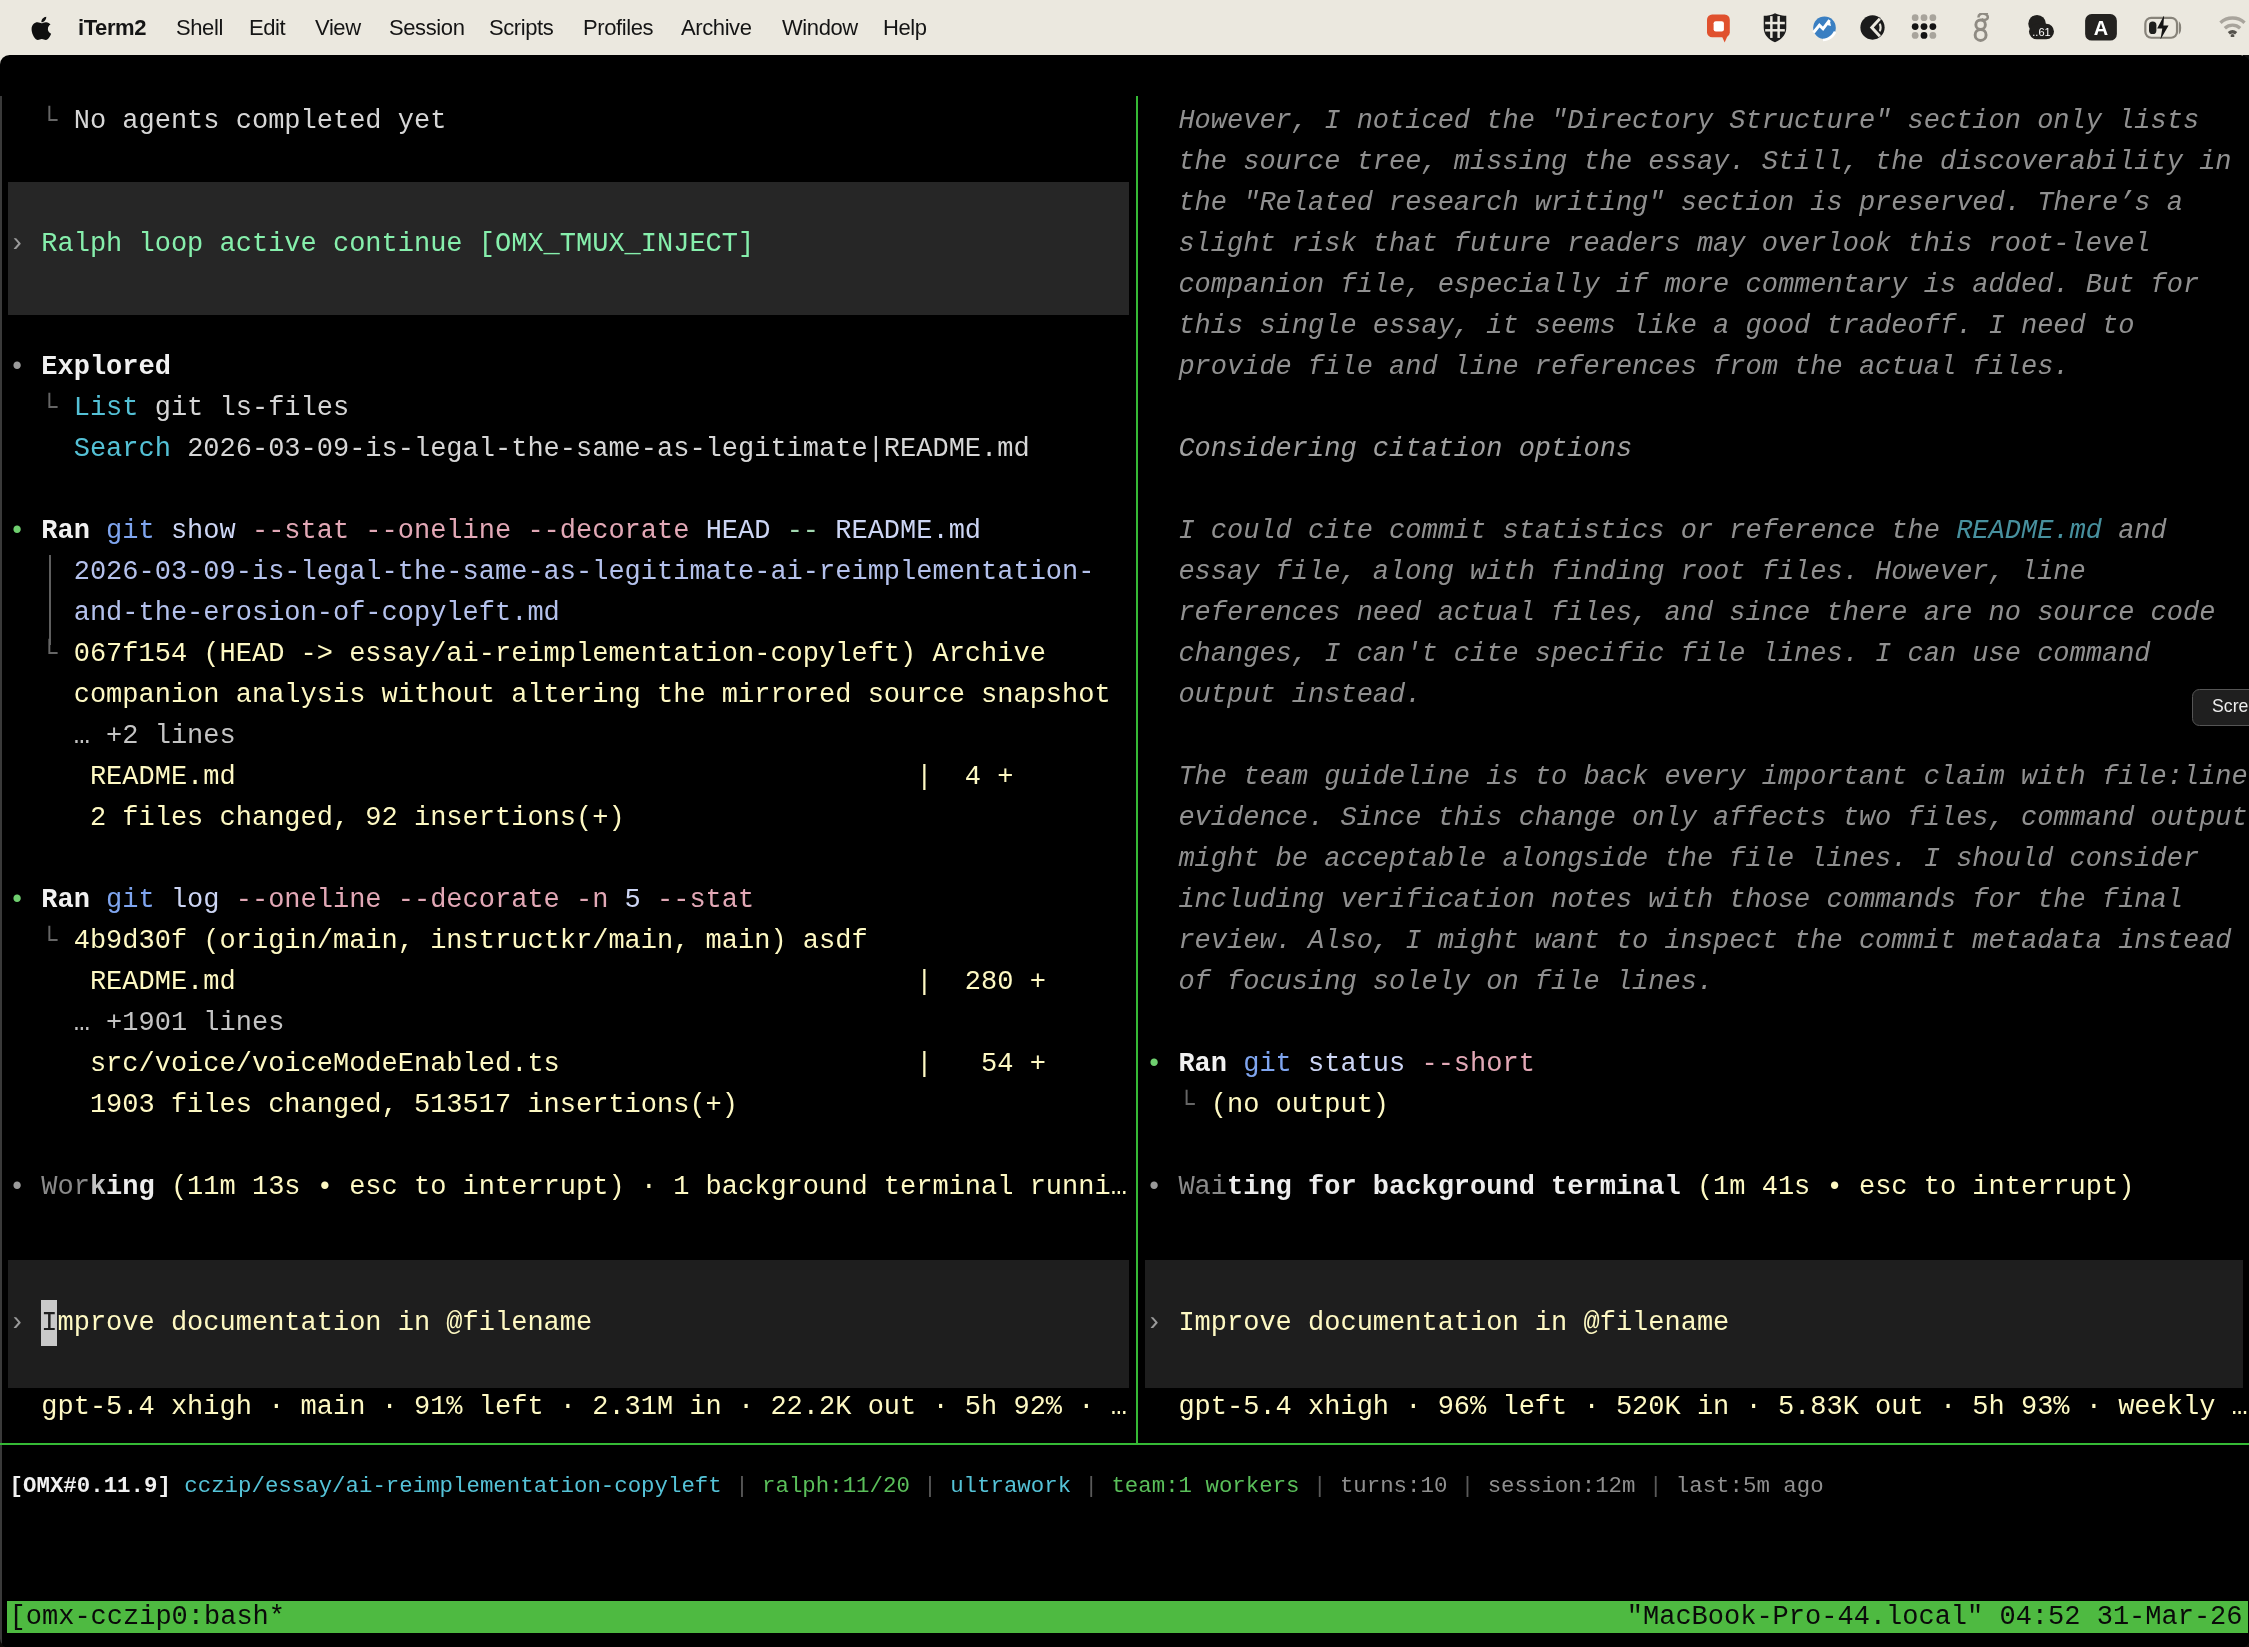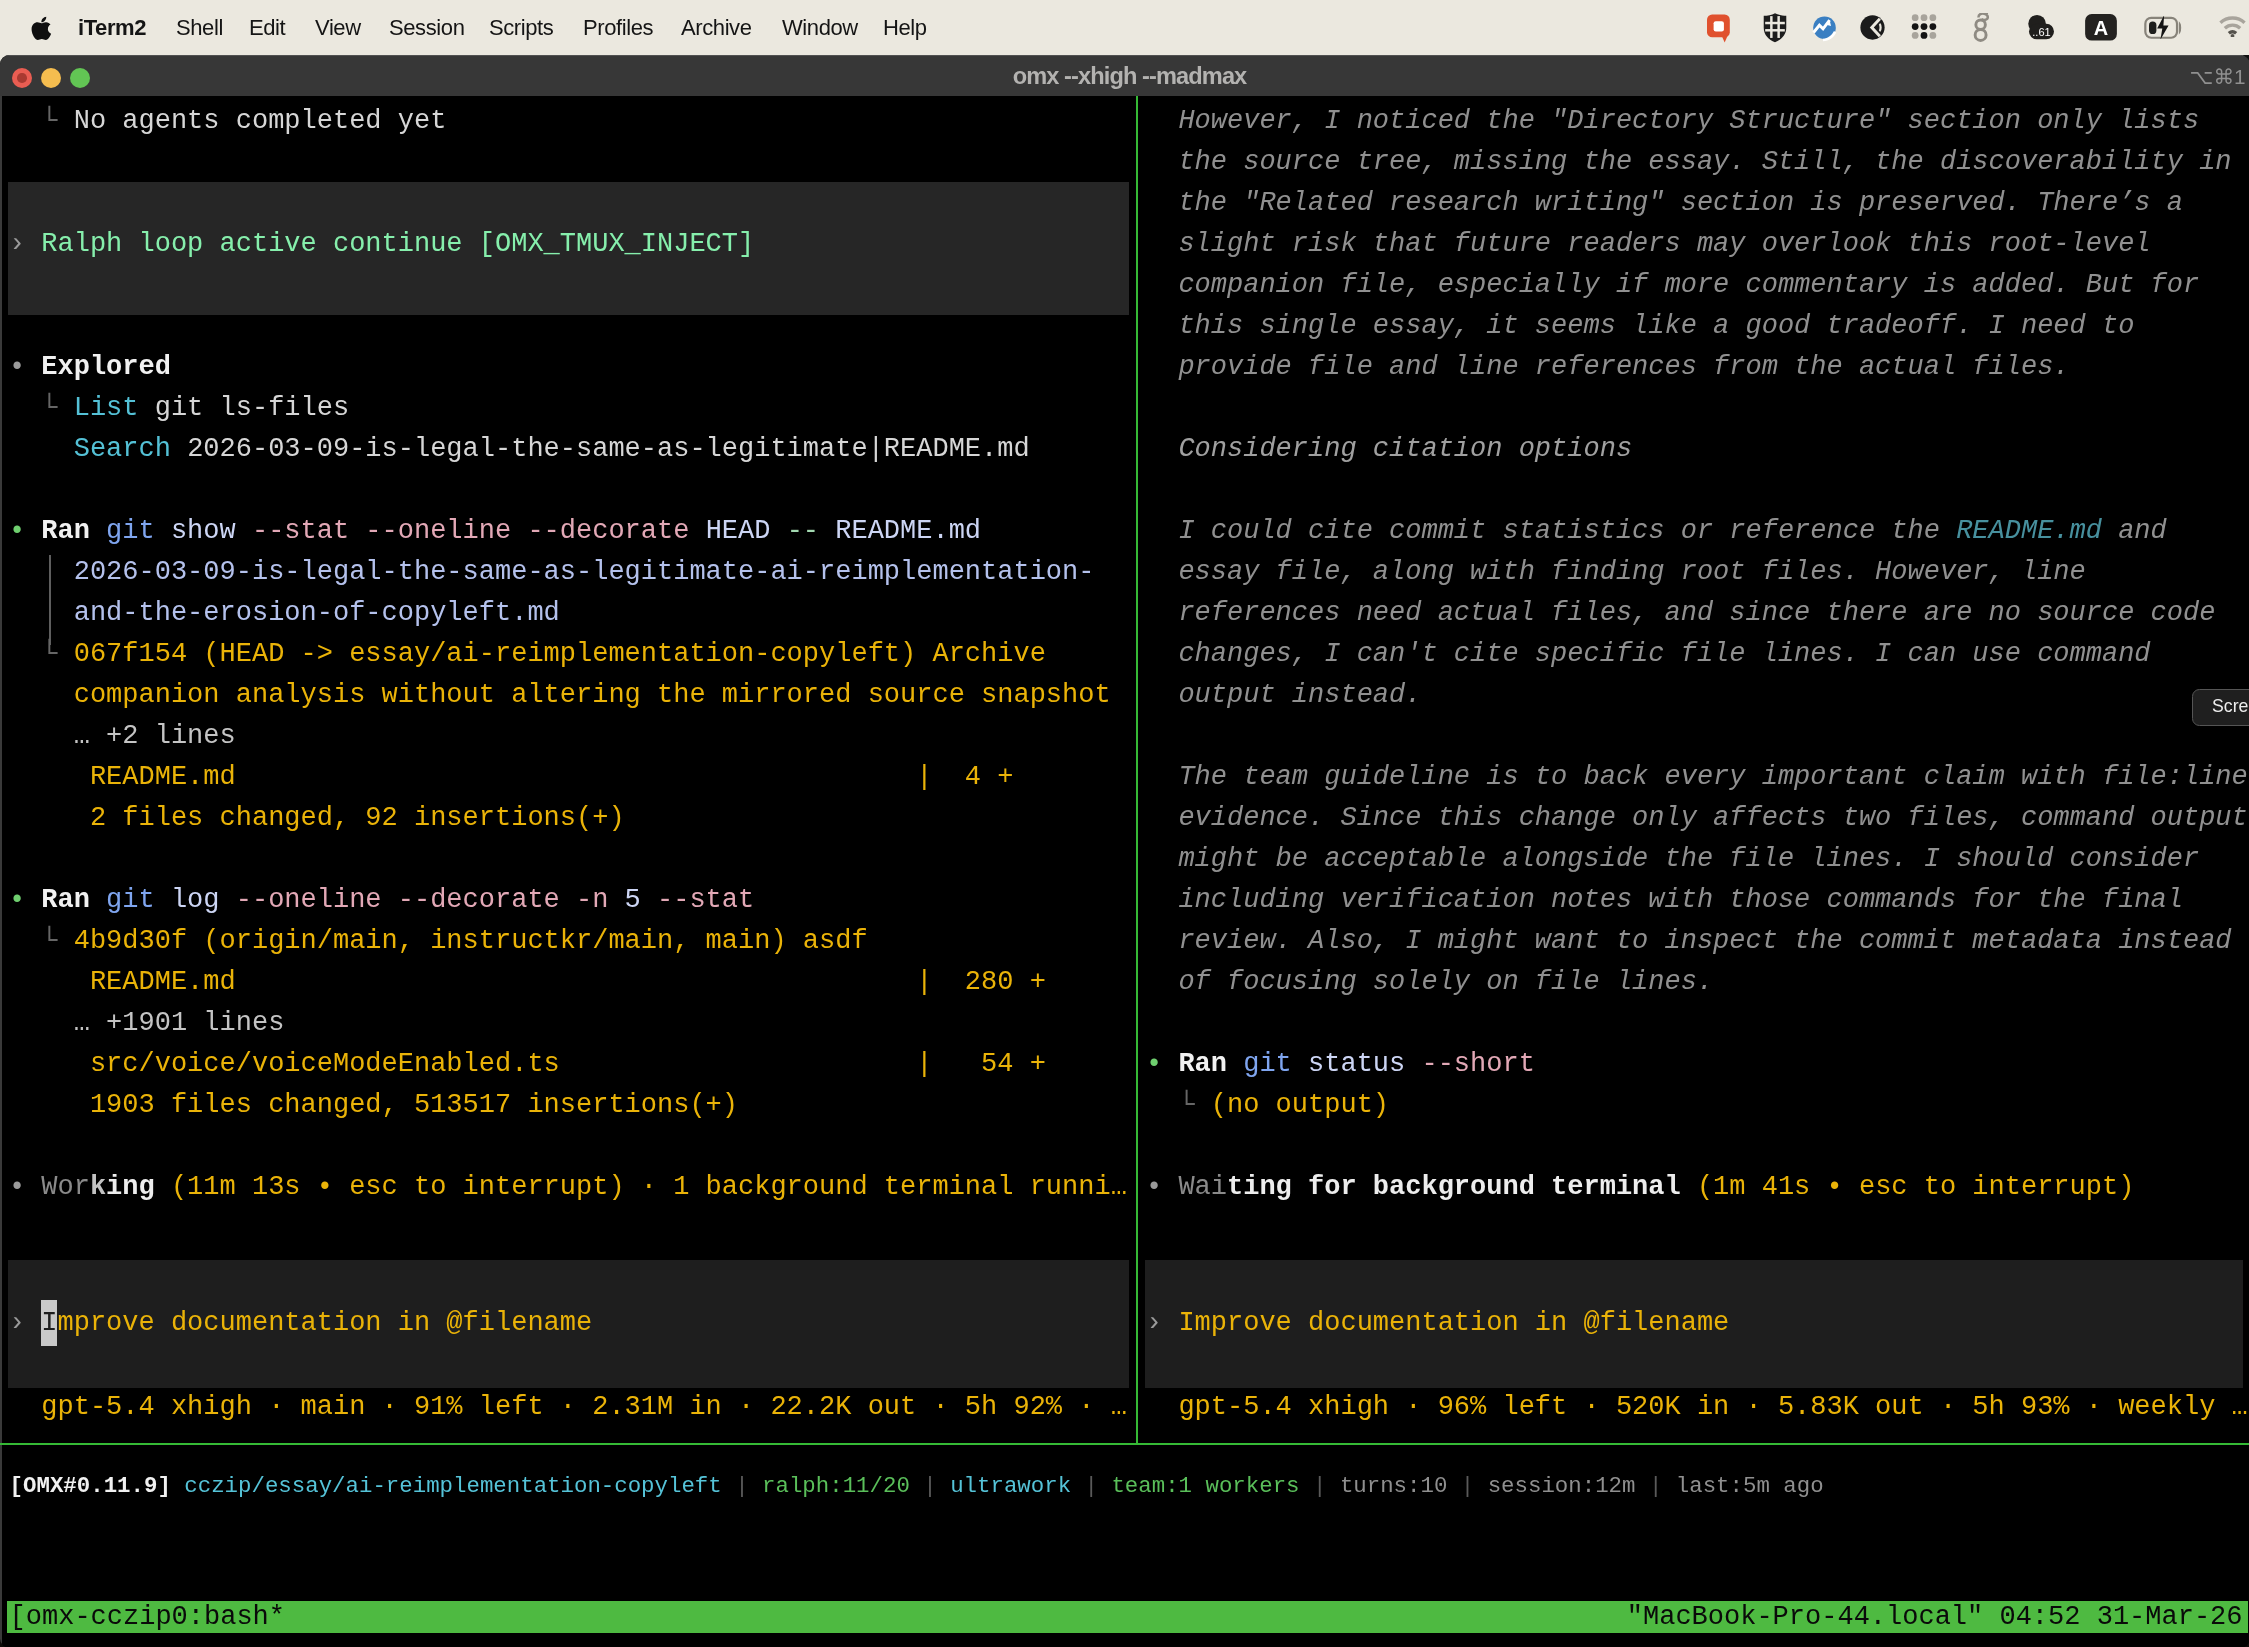--- a/index.html
+++ b/index.html
@@ -5,21 +5,21 @@
 #menubar{position:absolute;left:0;top:0;width:2250px;height:55px;background:#ebe8df;}
 .mi{position:absolute;top:0;height:54px;line-height:55px;font-size:22px;letter-spacing:-0.4px;color:#151515;}
 #win{position:absolute;left:0;top:55px;width:2250px;height:1593px;background:#000;border-radius:9.6px;overflow:hidden;}
 #titlebar{position:absolute;left:0;top:0;width:2250px;height:41px;background:#373737;border-top:0.7px solid #515151;box-sizing:border-box;}
 .tl{position:absolute;top:11.8px;width:20px;height:20px;border-radius:50%;}
 #title{position:absolute;top:0;left:945px;width:369px;height:41px;line-height:41px;text-align:center;font-size:23.6px;font-weight:bold;letter-spacing:-0.9px;color:#b3b2b0;}
 #hotkey{position:absolute;top:0;right:4.4px;height:41px;line-height:41px;font-size:20.7px;color:#909090;}
 #lborder{position:absolute;left:0;top:41px;width:2.2px;height:1552px;background:#3a3a3a;}
 pre{position:absolute;margin:0;font-family:"Liberation Mono",monospace;font-size:27px;line-height:41px;white-space:pre;}
 .w{color:#d6d6d6}
-.gy{color:#eab308}
+.gy{color:#fef9c3}
 .g2{color:#c4c4c4}
 .t{color:#666666}
 .g9{color:#9a9a9a}
 .lg{color:#86efac}
 .cy{color:#54c1d6}
 .bl{color:#7fa5ef}
 .pw{color:#ccd5f4}
 .pk{color:#e2a8b6}
 .mi2{color:#a3d9b1}
 .fn{color:#b4c1ec}
@@ -129,28 +129,20 @@
       <g fill="none">
         <path d="M2 9 C11 0.5 26 0.5 35 9" stroke="#a8a49c" stroke-width="4.6"></path>
         <path d="M8 16.5 C14 11 23 11 29 16.5" stroke="#a8a49c" stroke-width="4.6"></path>
         <path d="M13.5 23.5 C16.5 21 20.5 21 23.5 23.5" stroke="#55524c" stroke-width="4.6"></path>
       </g>
       <circle cx="18.5" cy="27" r="2.6" fill="#55524c"></circle>
     </svg>
 </div>
 <div style="position:absolute;right:0;top:55px;width:7.4px;height:47px;background:#101010;"></div>
 <div id="win">
-  <div id="titlebar">
-    <div class="tl" style="left:11.8px;background:#e95d52;"></div>
-    <div class="tl" style="left:41px;background:#f5bd4f;"></div>
-    <div class="tl" style="left:70px;background:#62c554;"></div>
-    <div style="position:absolute;left:17px;top:17px;width:9.6px;height:9.6px;border-radius:50%;background:#a93a31;"></div>
-    <div id="title">omx --xhigh --madmax</div>
-    <div id="hotkey">⌥⌘1</div>
-  </div>
   <div class="box" style="left:8px;top:127px;width:1121px;height:133px;"></div>
   <div class="ibox" style="left:8px;top:1205px;width:1121px;height:128px;"></div>
   <div style="position:absolute;left:41px;top:1245px;width:16px;height:46px;background:#c9c9c9;z-index:1;"></div>
   <div class="ibox" style="left:1145px;top:1205px;width:1098px;height:128px;"></div>
   <div id="lborder"></div>
   <div id="divider"></div>
   <div id="conn"></div>
   <pre style="left:8.9px;top:46px;"><span class="t">  └</span> <span class="w">No agents completed yet</span>
 
 

